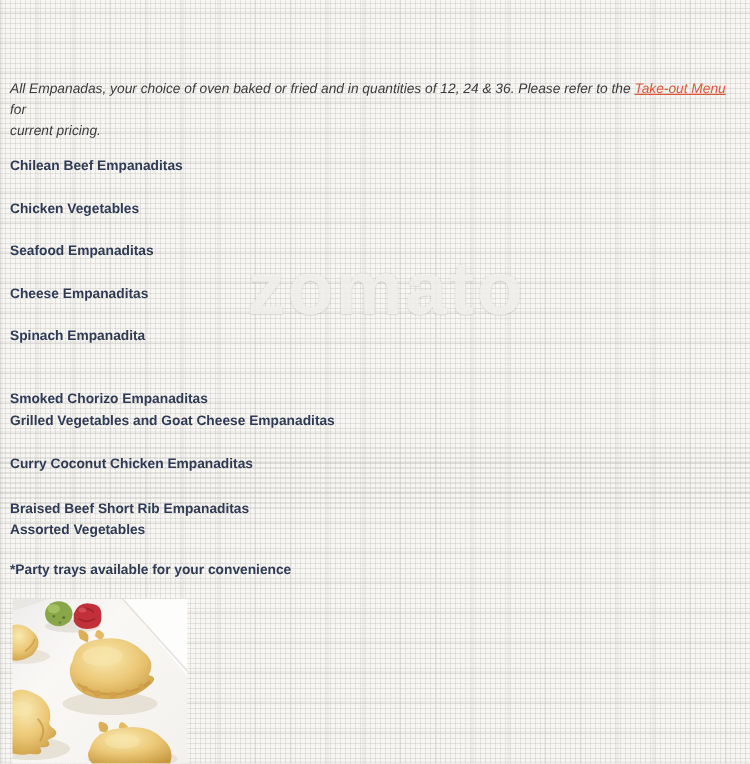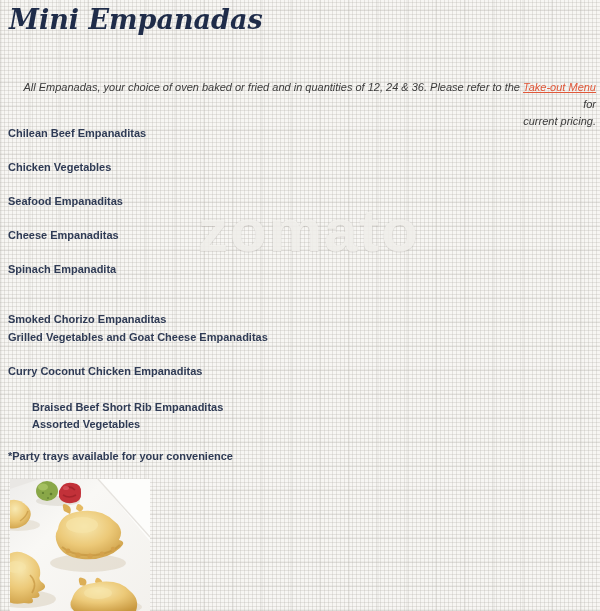--- a/index.html
+++ b/index.html
@@ -33,62 +33,59 @@
   }
   .page-title{
     position:absolute;left:9px;top:3px;z-index:1;
     font-family:"DejaVu Serif", serif;
     font-style:italic;font-weight:bold;
     font-size:27px;line-height:34px;
     color:var(--color-title);
     letter-spacing:0px;
   }
   .intro{
-    position:absolute;left:8px;top:79px;width:588px;z-index:1;
+    position:absolute;left:8px;top:63px;width:588px;z-index:1;
     font-style:italic;
     font-size:11px;line-height:17px;
     color:var(--color-body);
-    text-align:right;
   }
   .intro a{
     color:var(--color-link);
     text-decoration:underline;
     font-style:italic;
   }
   .menu-item{
     position:absolute;left:8px;z-index:1;
     font-weight:bold;font-size:11px;line-height:12px;
     color:var(--color-item);
   }
   .menu-item-group{
     position:absolute;left:8px;top:399px;z-index:1;
     font-weight:bold;font-size:11px;line-height:17px;
     color:var(--color-item);
-    padding-left:24px;
   }
   .note{
     position:absolute;left:8px;top:450px;z-index:1;
     font-weight:bold;font-size:11px;line-height:12px;
     color:var(--color-item);
   }
   .photo{
     position:absolute;left:10px;top:479px;z-index:1;
     width:140px;height:132px;display:block;
   }
   .i0{top:127px}.i1{top:161px}.i2{top:195px}.i3{top:229px}
   .i4{top:263px}.i5{top:313px}.i6{top:331px}.i7{top:365px}
 </style>
 </head>
 <body>
 
 <div class="page">
 
   <div class="watermark">zomato</div>
 
-  <h1 class="page-title">Mini Empanadas</h1>
 
   <p class="intro">
     <span><span>All Empanadas, your choice of oven baked or fried and in quantities of 12, 24 &amp; 36. Please refer to the </span><a href="#">Take-out Menu</a><span> for</span></span><br>
     <span>current pricing.</span>
   </p>
 
   <div class="menu-item i0">Chilean Beef Empanaditas</div>
   <div class="menu-item i1">Chicken Vegetables</div>
   <div class="menu-item i2">Seafood Empanaditas</div>
   <div class="menu-item i3">Cheese Empanaditas</div>

